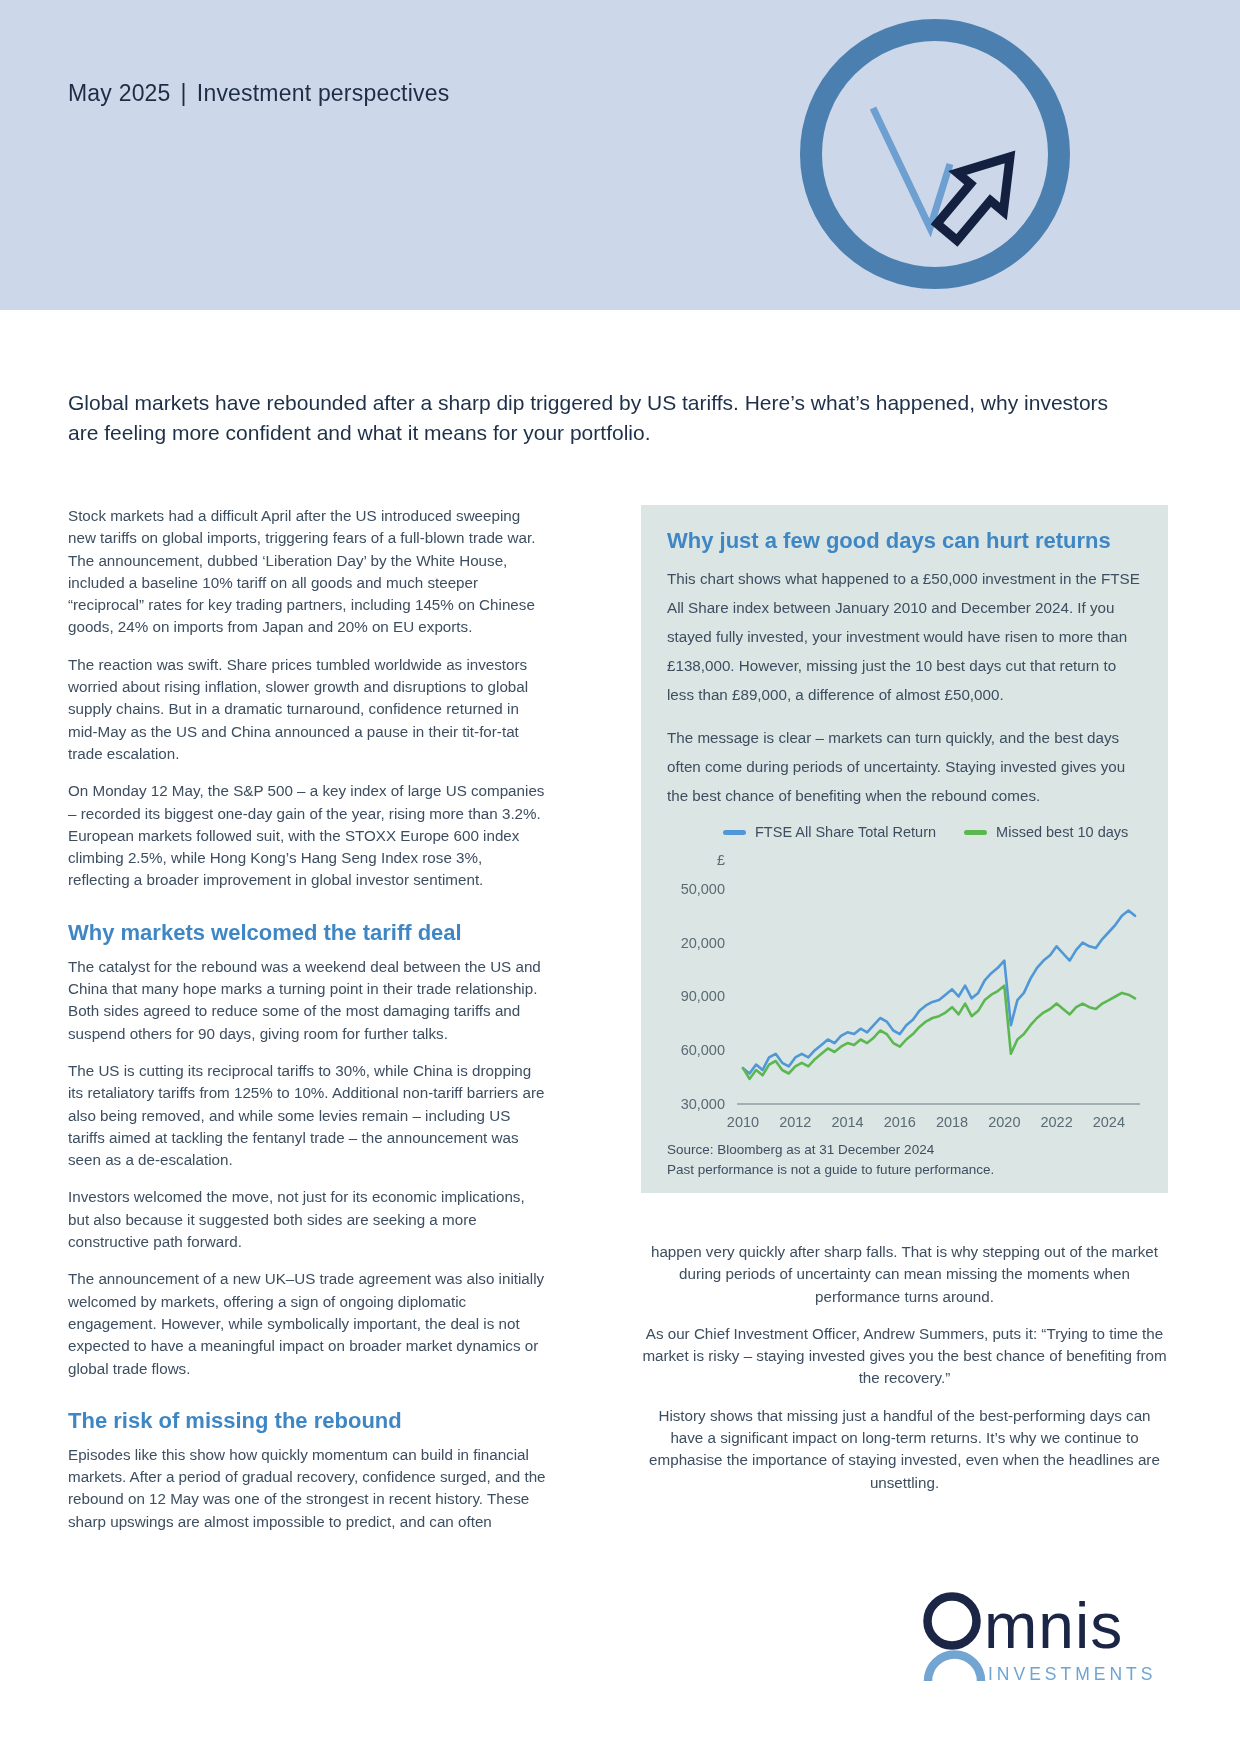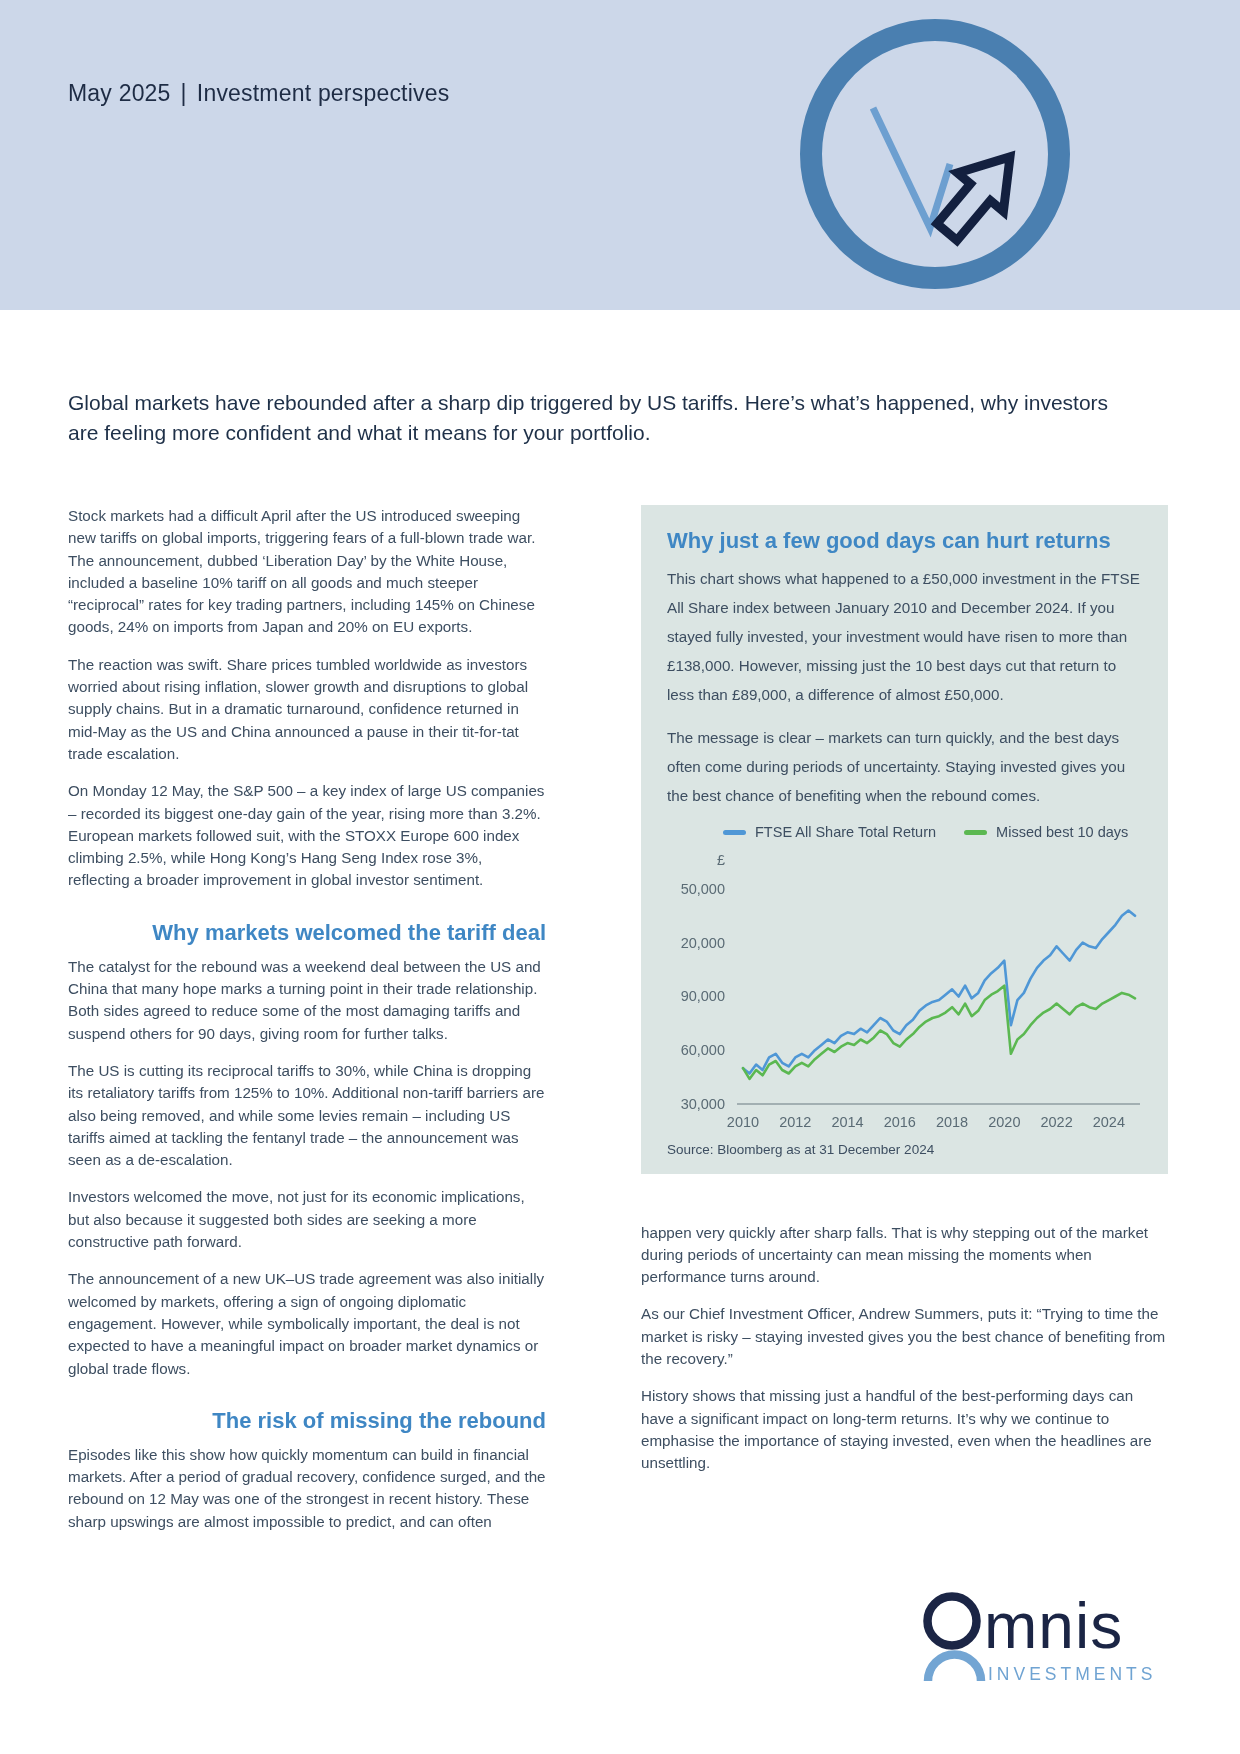--- a/index.html
+++ b/index.html
@@ -17,37 +17,37 @@
 
   
   .standfirst{position:absolute;left:68px;top:388px;width:1060px;font-size:21px;line-height:30px;
               color:#1e3048;font-weight:500;}
 
   
   .columns{position:absolute;left:68px;top:505px;width:1100px;display:flex;}
   .col-left{width:478px;}
   .col-right{width:527px;margin-left:95px;}
   p.body{font-size:15.2px;line-height:22.3px;color:#3d4e61;margin:0 0 15px;}
-  h2.sect{font-size:22px;line-height:28px;color:#3f87c4;font-weight:700;margin:27px 0 9px;text-align:right;}
+  h2.sect{font-size:22px;line-height:28px;color:#3f87c4;font-weight:700;margin:27px 0 9px;}
 
   
   .callout{background:#dbe5e3;padding:22px 26px 14px;}
   .callout h3{font-size:22px;line-height:28px;color:#3f87c4;font-weight:700;margin:0 0 9px;}
   .callout p{font-size:15.2px;line-height:29px;color:#3d4e61;margin:0 0 14px;}
 
   .chart-legend{display:flex;align-items:center;gap:28px;margin:10px 0 0 56px;
                 font-size:14.5px;color:#3d4e61;}
   .legend-item{display:flex;align-items:center;gap:9px;}
   .legend-dash{width:23px;height:5px;border-radius:3px;display:inline-block;}
   #chart-svg{display:block;width:479px;height:298px;margin-top:2px;}
   #chart-svg .tick{font-size:14.5px;fill:#5a6b75;font-family:"Liberation Sans",sans-serif;}
   #chart-svg .axis{stroke:#6a7a82;stroke-width:1.2;}
   .chart-source{font-size:13.5px;line-height:19.5px;color:#3d4e61;}
 
-  .after-box{margin-top:48px;}
+  .after-box{margin-top:48px;text-align:center;}
 
   
   .footer-logo{position:absolute;left:922px;top:1590px;width:250px;height:96px;}
   .footer-logo text{font-family:"Liberation Sans",sans-serif;}
 </style>
 </head>
 <body>
 
 <div class="page">
 
@@ -117,20 +117,21 @@
             <text x="285.06666666666666" y="285" text-anchor="middle" class="tick">2018</text>
             <text x="337.3333333333333" y="285" text-anchor="middle" class="tick">2020</text>
             <text x="389.6" y="285" text-anchor="middle" class="tick">2022</text>
             <text x="441.8666666666667" y="285" text-anchor="middle" class="tick">2024</text>
             <polyline points="76.0,226.2 82.5,231.5 89.1,222.6 95.6,228.0 102.1,215.4 108.7,211.8 115.2,220.8 121.7,224.4 128.3,215.4 134.8,211.8 141.3,215.4 147.9,208.2 154.4,202.9 160.9,197.5 167.5,201.1 174.0,193.9 180.5,190.3 187.1,192.1 193.6,186.7 200.1,190.3 206.7,183.2 213.2,176.0 219.7,179.6 226.3,188.5 232.8,192.1 239.3,183.2 245.9,177.8 252.4,168.8 258.9,163.4 265.5,159.9 272.0,158.1 278.5,152.7 285.1,147.3 291.6,154.5 298.1,143.7 304.7,156.3 311.2,150.9 317.7,138.4 324.3,131.2 330.8,125.8 337.3,118.6 343.9,183.2 350.4,158.1 356.9,150.9 363.5,136.6 370.0,125.8 376.5,118.6 383.1,113.3 389.6,104.3 396.1,111.5 402.7,118.6 409.2,107.9 415.7,100.7 422.3,104.3 428.8,106.1 435.3,97.1 441.9,90.0 448.4,82.8 454.9,73.8 461.5,68.5 468.0,73.8" fill="none" stroke="#4f97d6" stroke-width="2.6" stroke-linejoin="round" stroke-linecap="round"></polyline>
             <polyline points="76.0,226.2 82.5,236.9 89.1,228.0 95.6,233.3 102.1,222.6 108.7,219.0 115.2,228.0 121.7,231.5 128.3,224.4 134.8,220.8 141.3,224.4 147.9,217.2 154.4,211.8 160.9,206.4 167.5,210.0 174.0,204.7 180.5,201.1 187.1,202.9 193.6,197.5 200.1,201.1 206.7,195.7 213.2,188.5 219.7,192.1 226.3,201.1 232.8,204.7 239.3,197.5 245.9,192.1 252.4,184.9 258.9,179.6 265.5,176.0 272.0,174.2 278.5,170.6 285.1,165.2 291.6,172.4 298.1,161.6 304.7,174.2 311.2,168.8 317.7,158.1 324.3,152.7 330.8,149.1 337.3,143.7 343.9,211.8 350.4,197.5 356.9,192.1 363.5,183.2 370.0,176.0 376.5,170.6 383.1,167.0 389.6,161.6 396.1,167.0 402.7,172.4 409.2,165.2 415.7,161.6 422.3,165.2 428.8,167.0 435.3,161.6 441.9,158.1 448.4,154.5 454.9,150.9 461.5,152.7 468.0,156.3" fill="none" stroke="#5bb851" stroke-width="2.6" stroke-linejoin="round" stroke-linecap="round"></polyline>
           </svg>
 
         <div class="chart-source">
           <div>Source: Bloomberg as at 31 December 2024</div>
+          <div>Past performance is not a guide to future performance.</div>
         </div>
       </div>
 
       <div class="after-box">
         <p class="body">happen very quickly after sharp falls. That is why stepping out of the market during periods of uncertainty can mean missing the moments when performance turns around.</p>
         <p class="body">As our Chief Investment Officer, Andrew Summers, puts it: “Trying to time the market is risky – staying invested gives you the best chance of benefiting from the recovery.”</p>
         <p class="body">History shows that missing just a handful of the best-performing days can have a significant impact on long-term returns. It’s why we continue to emphasise the importance of staying invested, even when the headlines are unsettling.</p>
       </div>
 
     </div>

